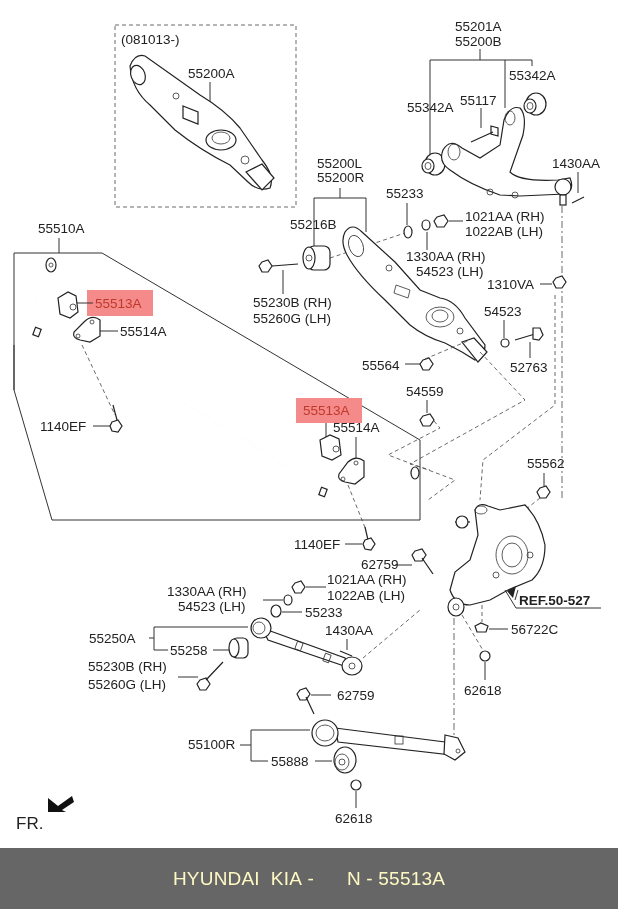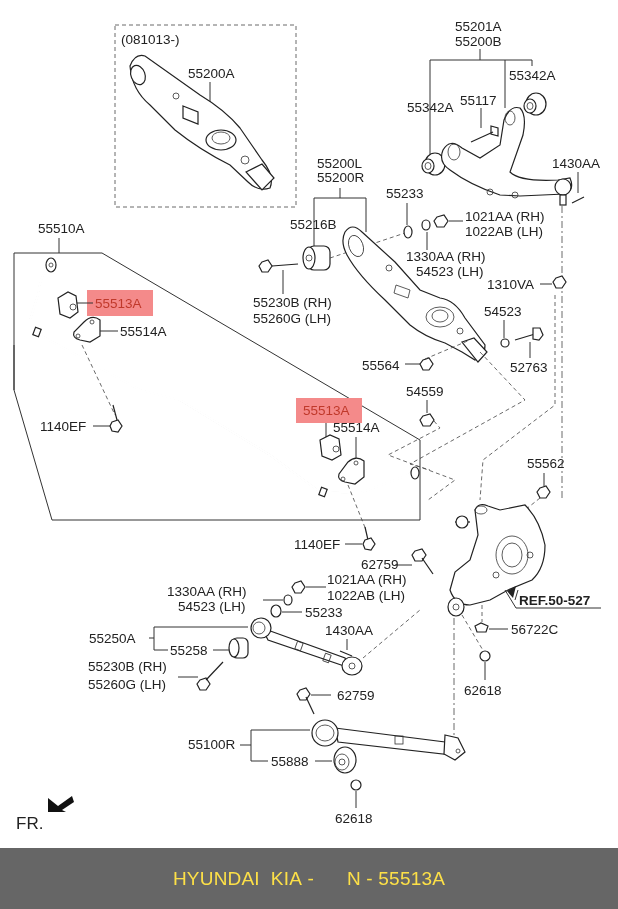--- a/index.html
+++ b/index.html
@@ -8,21 +8,21 @@
   #diagram { position: absolute; left: 0; top: 0; width: 618px; height: 848px; }
   .lbl { font-family: "Liberation Sans", sans-serif; font-size: 13.5px; fill: #222; }
   .ln { stroke: #333; stroke-width: 1; fill: none; }
   .dash { stroke: #444; stroke-width: 0.8; fill: none; stroke-dasharray: 4 3; }
   .dashdot { stroke: #444; stroke-width: 0.8; fill: none; stroke-dasharray: 7 3 2 3; }
   .part { stroke: #222; stroke-width: 1.2; fill: #fff; }
   .thin { stroke: #333; stroke-width: 0.8; fill: none; }
   .hl { fill: #f48a8a; }
   .hl-text { fill: #c0392b; }
   #footer { position: absolute; left: 0; top: 848px; width: 618px; height: 61px;
-            background: #666666; color: #fde047; display: flex; align-items: center;
+            background: #666666; color: #fef9c3; display: flex; align-items: center;
             justify-content: center; font-size: 19px; letter-spacing: 0.2px; }
   #footer span { white-space: pre; }
 </style>
 </head>
 <body>
 
 <svg id="diagram" viewBox="0 0 618 848" xmlns="http://www.w3.org/2000/svg">
 
   <g>
     <rect x="115" y="25" width="181" height="182" class="dash"></rect>

